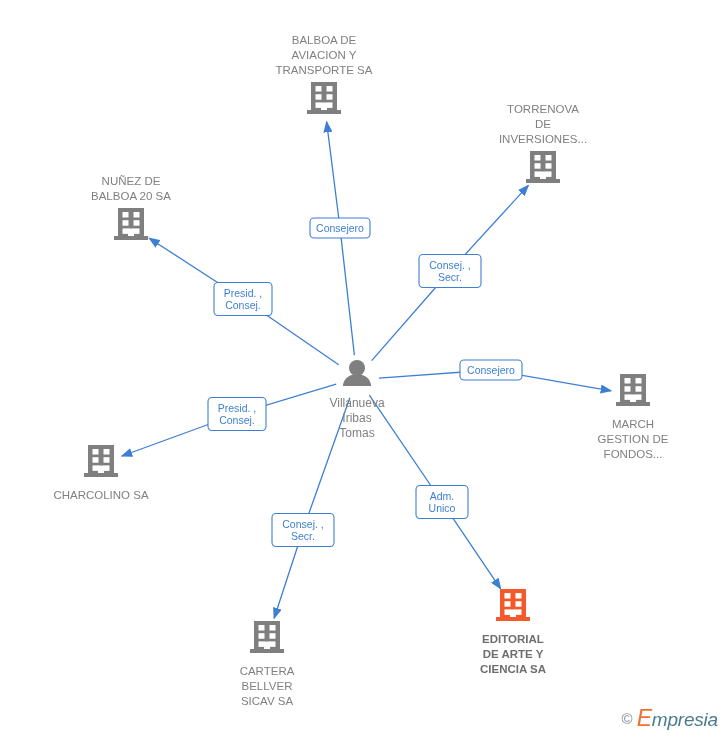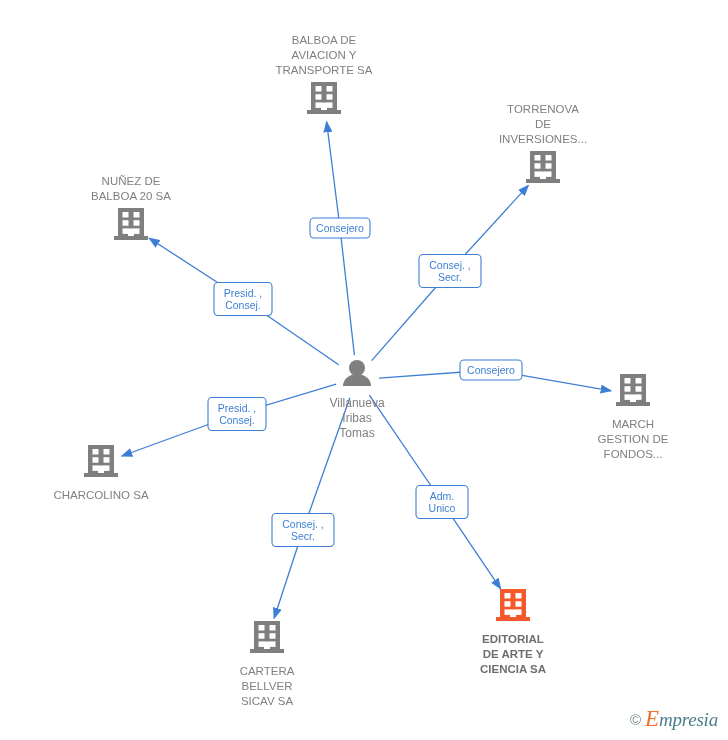--- a/index.html
+++ b/index.html
@@ -64,21 +64,21 @@
     align-items: center;
     gap: 4px;
     user-select: none;
   }
   #watermark .copy {
     color: #7a8b94;
     font-size: 15px;
     font-family: "Liberation Sans", sans-serif;
   }
   #watermark .brand {
-    font-family: Liberation Serif, serif;
+    font-family: Liberation Sans, sans-serif;
     font-size: 19px;
     font-style: italic;
     color: #4a7c8c;
     letter-spacing: -0.2px;
   }
   #watermark .brand .cap {
     color: #f07030;
     font-size: 23px;
   }
 </style>

